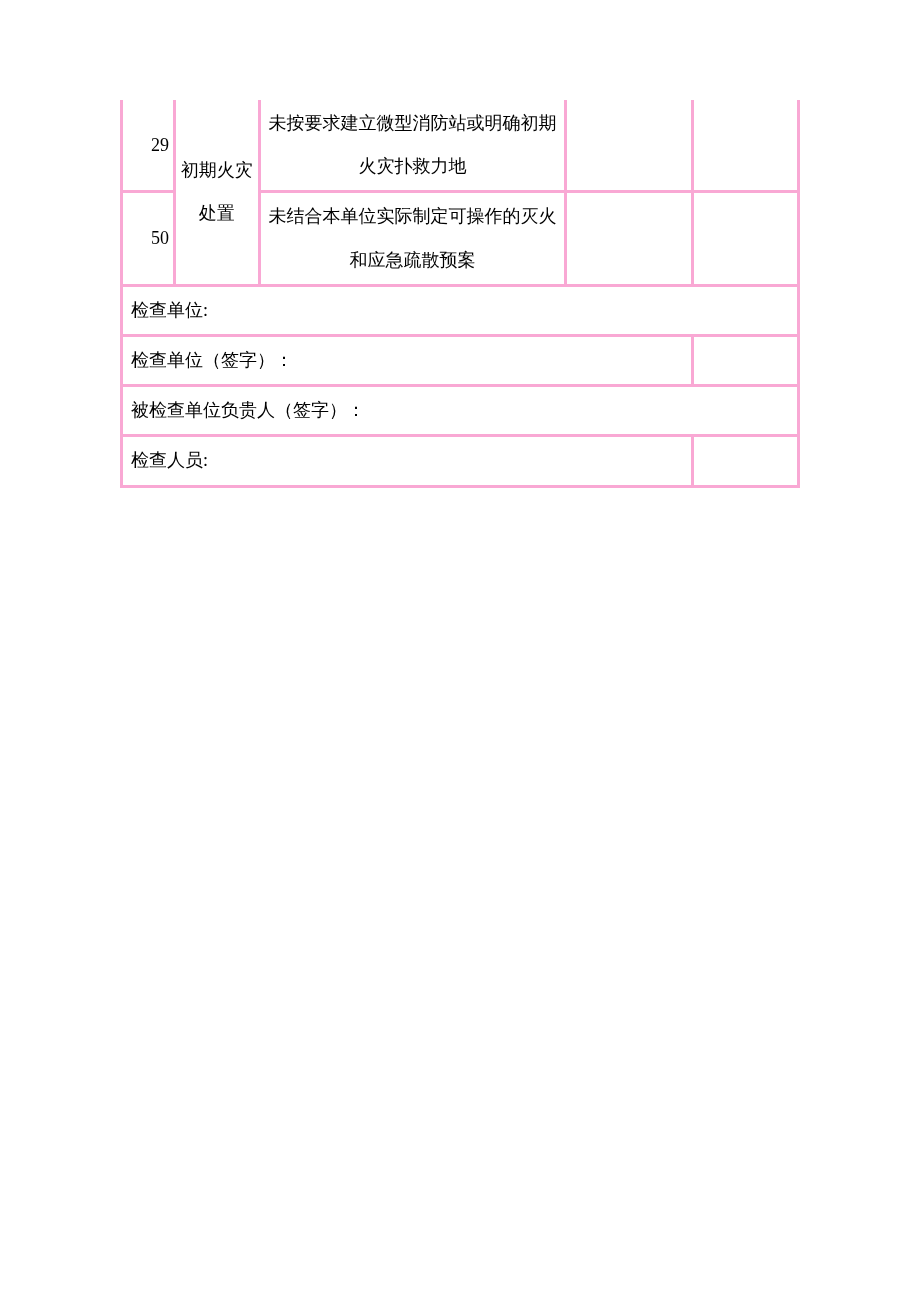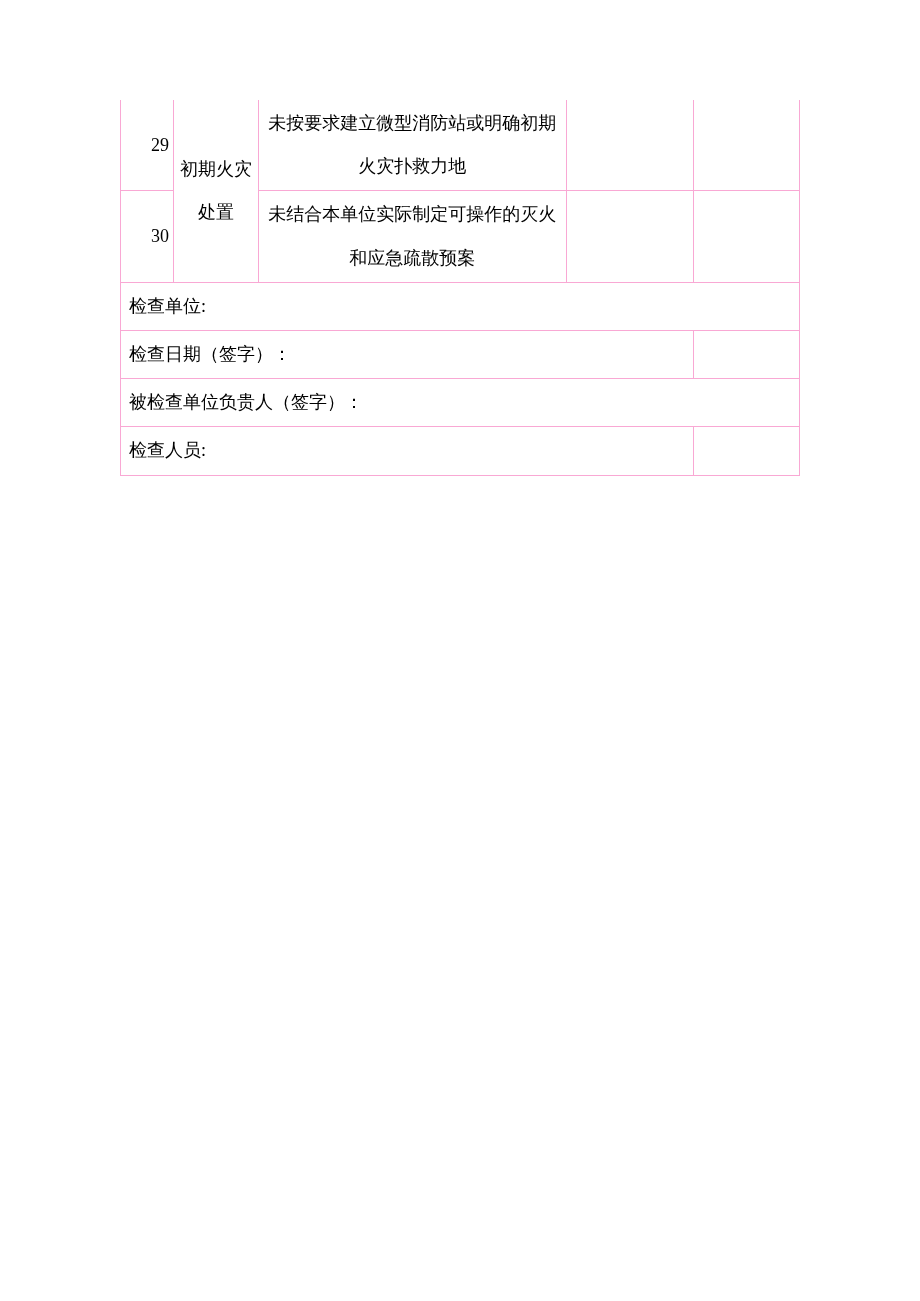--- a/index.html
+++ b/index.html
@@ -13,21 +13,21 @@
       padding: 0;
     }
     .page {
       padding: 100px 120px 0 120px;
     }
     table {
       border-collapse: collapse;
       width: 100%;
     }
     td {
-      border: 1px solid #f9a8d4;
+      border: 3px solid #f9a8d4;
       vertical-align: middle;
       line-height: 2.4;
       padding: 2px 4px;
     }
     .num-col { width: 50px; text-align: right; }
     .cat-col { width: 80px; text-align: center; margin-left: 28px; }
     .desc-col { width: 290px; text-align: center; }
     .blank1-col { width: 120px; }
     .blank2-col { width: 100px; }
     .footer-label { text-align: left; padding-left: 8px; }
@@ -42,30 +42,30 @@
   <table>
     <tbody>
         <tr>
       <td class="num-col no-top">29</td>
       <td class="cat-col cat-cell" rowspan="2">初期火灾处置</td>
       <td class="desc-col no-top">未按要求建立微型消防站或明确初期火灾扑救力地</td>
       <td class="blank1-col no-top"></td>
       <td class="blank2-col no-top"></td>
     </tr>
     <tr>
-      <td class="num-col">30</td>
+      <td class="num-col">50</td>
       <td class="desc-col">未结合本单位实际制定可操作的灭火和应急疏散预案</td>
       <td class="blank1-col"></td>
       <td class="blank2-col"></td>
     </tr>
     <tr>
       <td colspan="5" class="footer-label">检查单位:</td>
     </tr>
     <tr>
-      <td colspan="4" class="footer-label">检查日期（签字）：</td>
+      <td colspan="4" class="footer-label">检查单位（签字）：</td>
       <td class="footer-blank"></td>
     </tr>
     <tr>
       <td colspan="5" class="footer-label">被检查单位负贵人（签字）：</td>
     </tr>
     <tr>
       <td colspan="4" class="footer-label">检查人员:</td>
       <td class="footer-blank"></td>
     </tr>
   </tbody>

